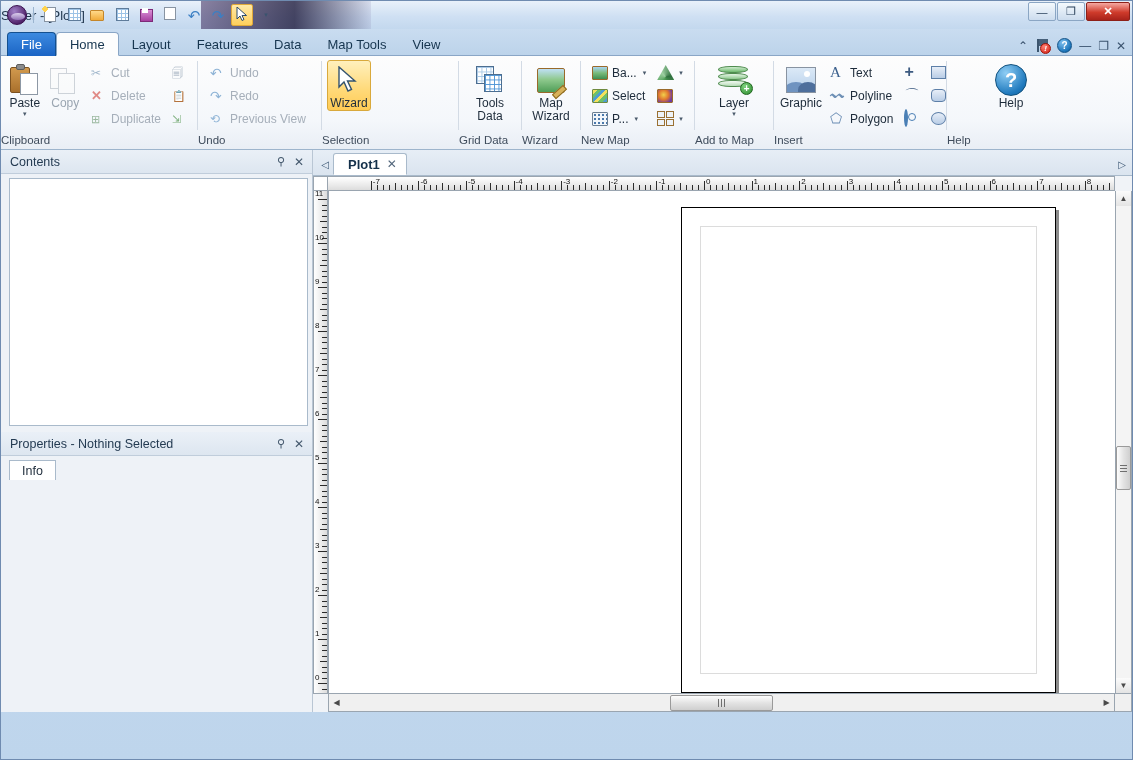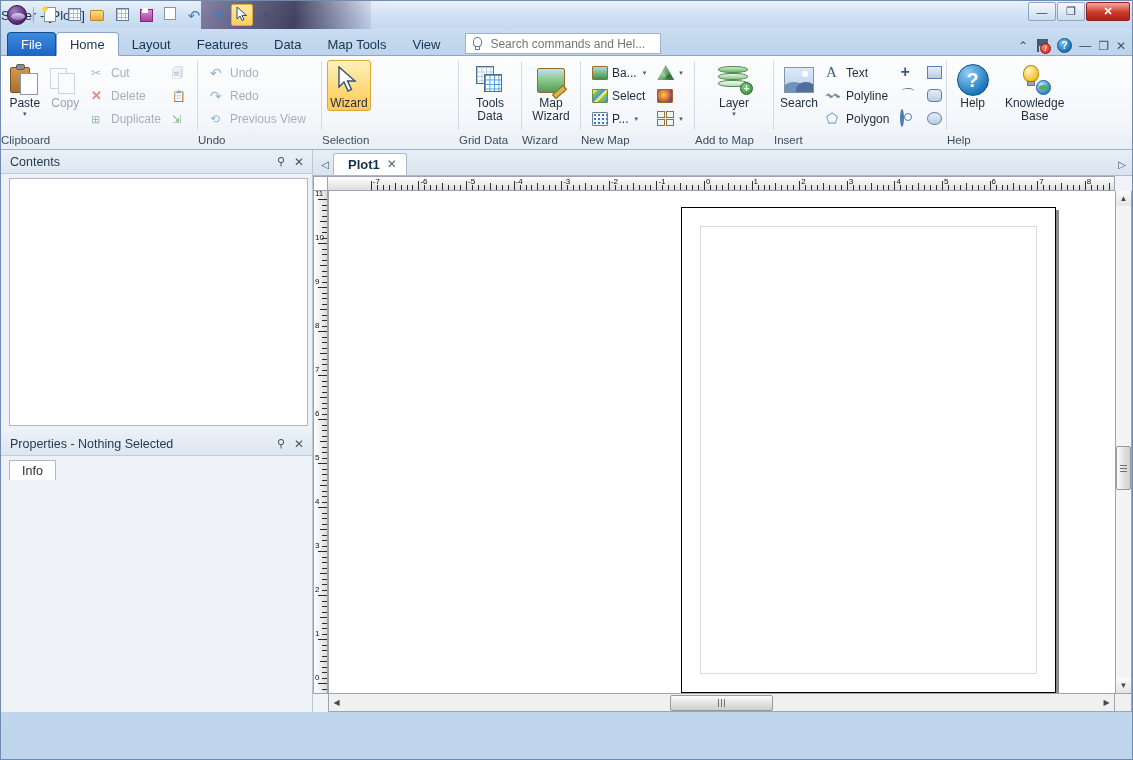--- a/index.html
+++ b/index.html
@@ -519,26 +519,20 @@
 
   <div class="tabstrip">
     <div class="rtab file">File</div>
     <div class="rtab active">Home</div>
     <div class="rtab">Layout</div>
     <div class="rtab">Features</div>
     <div class="rtab">Data</div>
     <div class="rtab">Map Tools</div>
     <div class="rtab">View</div>
 
-    <div class="searchwrap">
-      <div class="searchbox">
-        <span class="bulb"></span>
-        <input type="text" placeholder="Search commands and Hel..." style="">
-      </div>
-    </div>
 
     <div class="tabstrip-right">
       <span class="mini-ico">⌃</span>
       <span class="flag-ico">
         <i class="pole"></i>
           <i class="cloth"></i>
         <i class="badge">!</i>
       </span>
       <span class="help-circ">?</span>
       <span class="mini-ico">—</span>
@@ -746,21 +740,21 @@
       <div class="gbody">
         <div class="bigbtn" style="width:56px">
           <div class="bicon">
             <span class="graphic-ico">
               <i class="sky"></i>
                 <i class="hill"></i>
                 <i class="hill2"></i>
                 <i class="sun"></i>
             </span>
           </div>
-          <div class="blabel">Search</div>
+          <div class="blabel">Graphic</div>
         </div>
         <div class="smallcol">
           <div class="smallrow">
             <span class="ic"><span class="ltr-a">A</span></span>
             <span>Text</span>
           </div>
           <div class="smallrow">
             <span class="ic"><span class="poly-ico">〰</span></span>
             <span>Polyline</span>
           </div>
@@ -802,31 +796,20 @@
     </div>
     <div class="gsep"></div>
 
     <div class="rgroup" style="width:128px">
       <div class="gbody" style="justify-content:center;gap:6px">
         <div class="bigbtn" style="width:42px">
           <div class="bicon">
               <span class="help-big">?</span>
             </div>
           <div class="blabel">Help</div>
-        </div>
-        <div class="bigbtn" style="width:72px">
-          <div class="bicon">
-            <span class="kb-ico">
-              <i class="bulbbig"></i>
-                <i class="base"></i>
-                <i class="globe"></i>
-            </span>
-          </div>
-          <div class="blabel">Knowledge</div>
-          <div class="blabel">Base</div>
         </div>
       </div>
       <div class="glabel">Help</div>
     </div>
   </div>
 
   <div class="body">
 
     <div class="leftcol">
 

